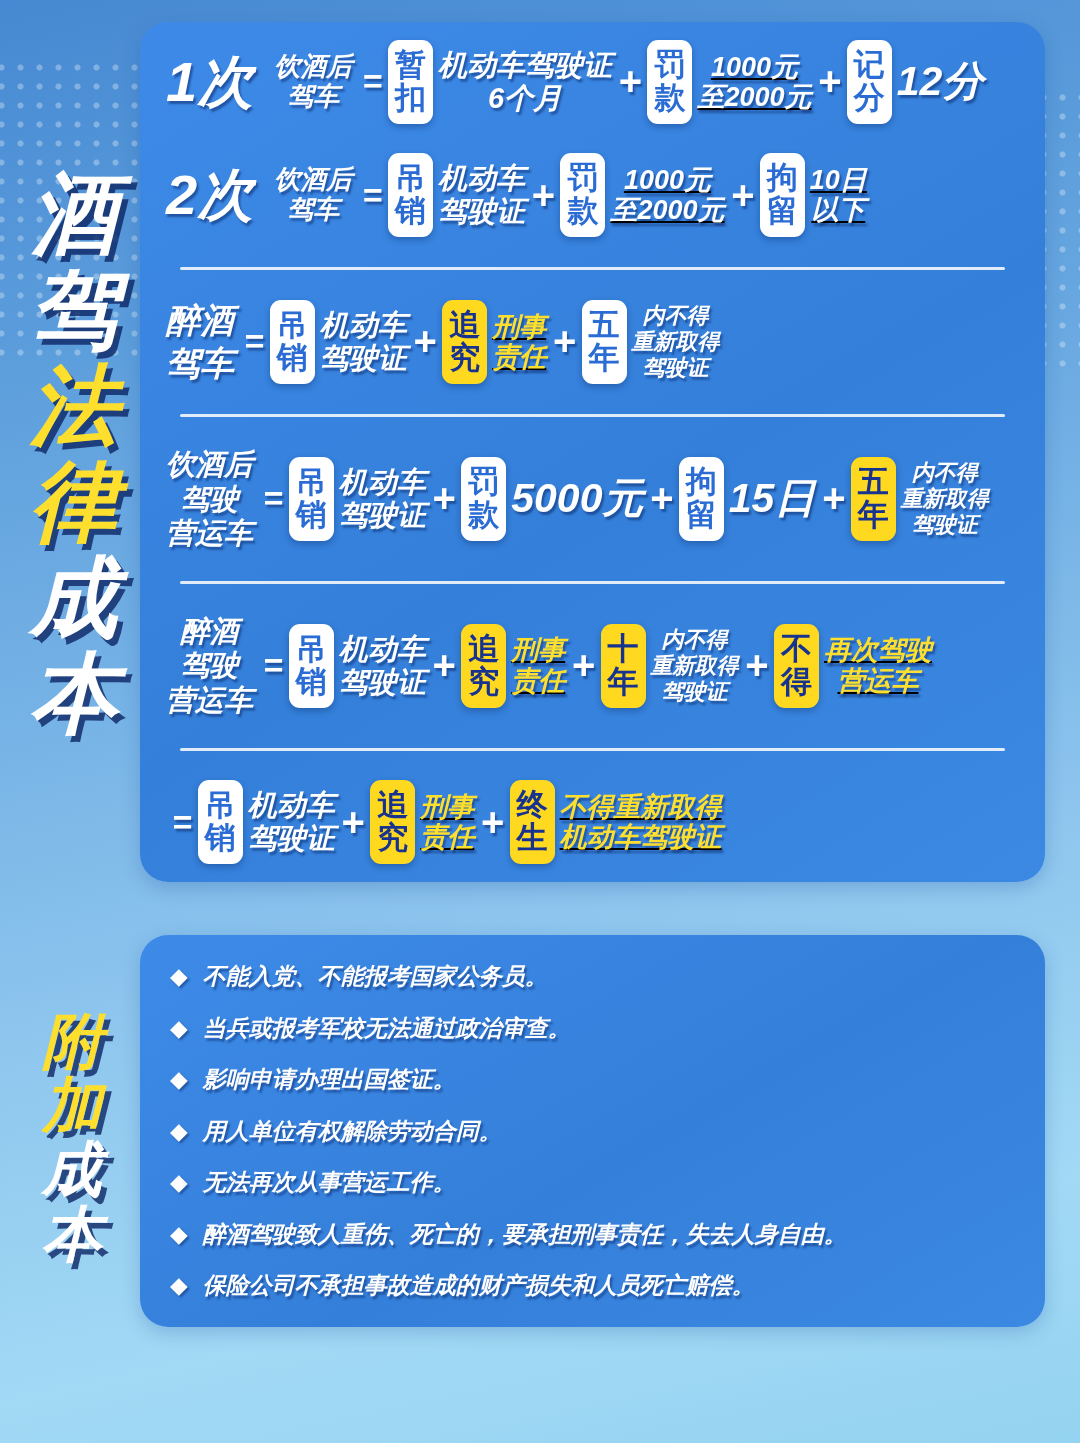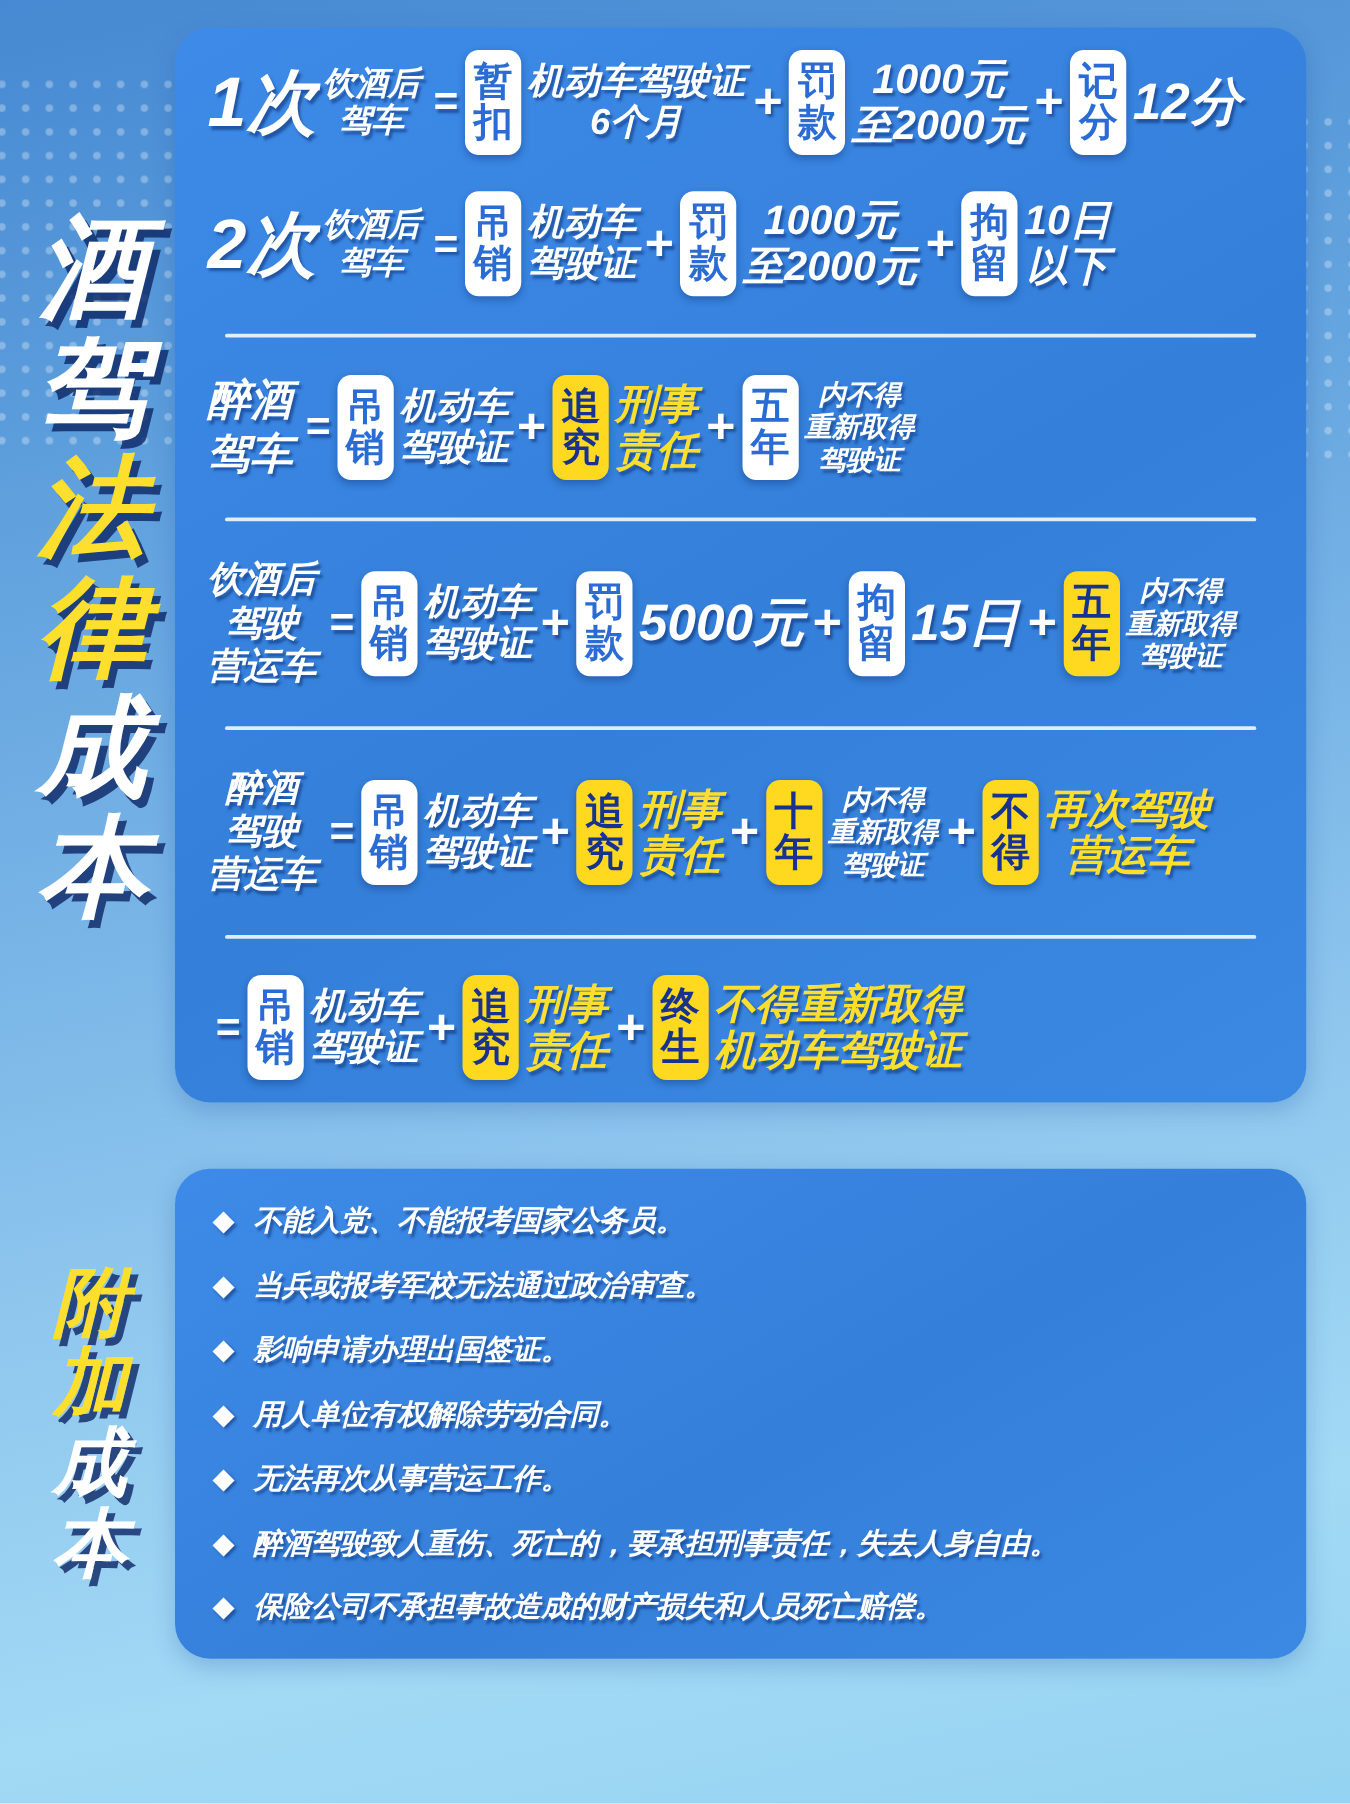--- a/index.html
+++ b/index.html
@@ -29,21 +29,21 @@
   #card1{top:22px;height:860px;padding:18px 26px;display:flex;flex-direction:column;justify-content:space-between;}
   #card2{top:935px;height:392px;padding:26px 30px;display:flex;flex-direction:column;justify-content:space-between;}
 
   .prow{display:flex;align-items:center;flex:none;}
   .sep{flex:none;height:3px;border-radius:2px;background:rgba(255,255,255,.85);margin:0 14px;}
 
   .c-w{color:#ffffff;}
   .c-y{color:#ffdf2d;}
   .sh{text-shadow:2px 3px 2px rgba(13,44,112,.55);}
 
-  .lbl{display:flex;align-items:center;flex:none;margin-right:4px;font-style:italic;}
+  .lbl{display:flex;align-items:center;flex:none;margin-right:4px;font-style:italic;gap:16px;}
   .lbl .big{font-size:56px;color:#fff;margin-right:5px;}
   .lbl .lines{display:flex;flex-direction:column;text-align:center;}
   .lbl.left .lines{text-align:left;}
   .ls26{font-size:26px;line-height:1.15;}
   .ls29{font-size:29px;line-height:1.2;}
   .ls27{font-size:27px;line-height:1.3;}
   .ls34{font-size:34px;line-height:1.25;}
 
   .eq{flex:none;font-size:34px;color:#fff;margin:0 6px;font-style:italic;}
   .plus{flex:none;font-size:40px;color:#fff;margin:0 6px;font-style:italic;}
@@ -51,21 +51,21 @@
   .badge{flex:none;display:flex;flex-direction:column;align-items:center;justify-content:center;
          border-radius:11px;padding:9px 7px;font-size:31px;line-height:1.06;
          box-shadow:0 3px 6px rgba(10,40,100,.35);}
   .badge.white{background:#ffffff;color:#2a6cd4;}
   .badge.yellow{background:#ffd91f;color:#17338f;}
 
   .desc{flex:none;display:flex;flex-direction:column;justify-content:center;text-align:center;
         margin-left:5px;font-style:italic;}
   .sz-sm{font-size:22px;line-height:1.18;}
   .sz-md{font-size:29px;line-height:1.14;}
-  .sz-lg{font-size:33px;line-height:1.12;}
+  .sz-lg{font-size:27px;line-height:1.12;text-decoration:underline;}
   .sz-xl{font-size:41px;line-height:1.05;}
 
   .brow{display:flex;align-items:center;flex:none;}
   .bdiamond{flex:none;font-size:23px;color:#fff;margin-right:15px;text-shadow:2px 2px 2px rgba(13,44,112,.5);}
   .btext{font-size:23px;color:#fff;white-space:nowrap;font-style:italic;
          text-shadow:2px 3px 2px rgba(13,44,112,.55);}
 </style>
 </head>
 <body>
 

